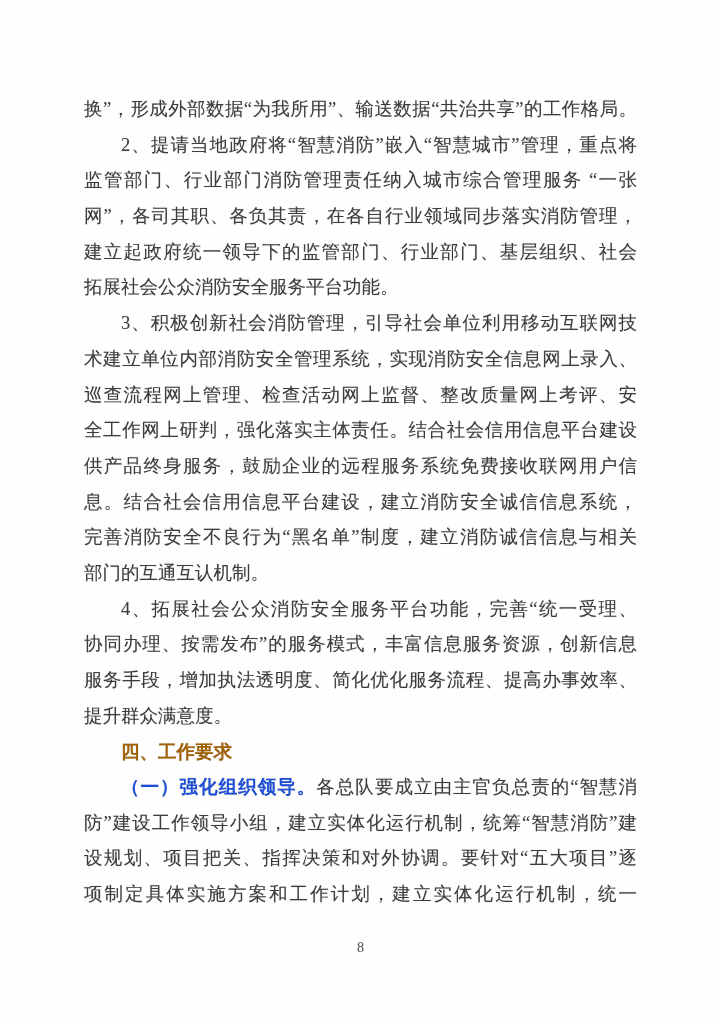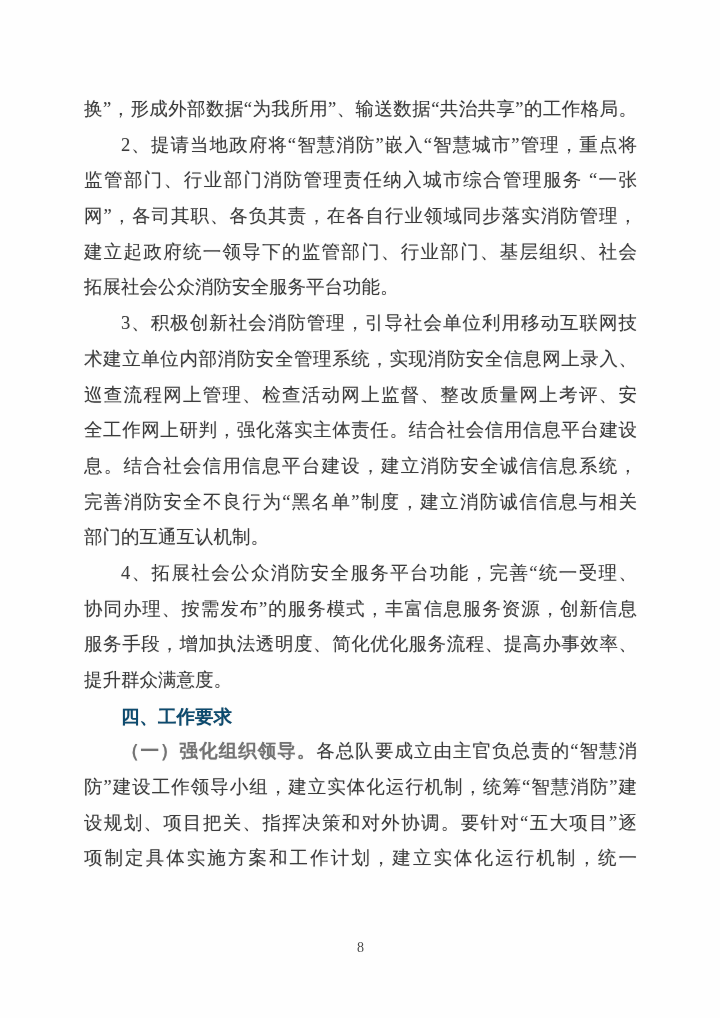--- a/index.html
+++ b/index.html
@@ -31,26 +31,26 @@
     overflow: hidden;
     text-align: justify;
     text-align-last: left;
     white-space: normal;
   }
   .line.fill { text-align-last: justify; }
   .line.indent { text-indent: 2em; }
   .para.heading .line {
     font-family: "Liberation Sans", "DejaVu Sans", sans-serif;
     font-weight: bold;
-    color: #0c4a6e;
+    color: #a16207;
   }
   .lead {
     font-family: Liberation Serif, serif;
     font-weight: bold;
-    color: #737373;
+    color: #1d4ed8;
   }
   .page-number {
     position: absolute;
     left: 84px;
     top: 938px;
     width: 553px;
     text-align: center;
     font-size: 14px;
     color: #4a4a4a;
     line-height: 20px;
@@ -69,20 +69,21 @@
         <div class="line fill">监管部门、行业部门消防管理责任纳入城市综合管理服务 “一张</div>
         <div class="line fill">网”，各司其职、各负其责，在各自行业领域同步落实消防管理，</div>
         <div class="line fill">建立起政府统一领导下的监管部门、行业部门、基层组织、社会</div>
         <div class="line">拓展社会公众消防安全服务平台功能。</div>
       </div>
       <div class="para body">
         <div class="line fill indent">3、积极创新社会消防管理，引导社会单位利用移动互联网技</div>
         <div class="line fill">术建立单位内部消防安全管理系统，实现消防安全信息网上录入、</div>
         <div class="line fill">巡查流程网上管理、检查活动网上监督、整改质量网上考评、安</div>
         <div class="line fill">全工作网上研判，强化落实主体责任。结合社会信用信息平台建设</div>
+        <div class="line fill">供产品终身服务，鼓励企业的远程服务系统免费接收联网用户信</div>
         <div class="line fill">息。结合社会信用信息平台建设，建立消防安全诚信信息系统，</div>
         <div class="line fill">完善消防安全不良行为“黑名单”制度，建立消防诚信信息与相关</div>
         <div class="line">部门的互通互认机制。</div>
       </div>
       <div class="para body">
         <div class="line fill indent">4、拓展社会公众消防安全服务平台功能，完善“统一受理、</div>
         <div class="line fill">协同办理、按需发布”的服务模式，丰富信息服务资源，创新信息</div>
         <div class="line fill">服务手段，增加执法透明度、简化优化服务流程、提高办事效率、</div>
         <div class="line">提升群众满意度。</div>
       </div>

